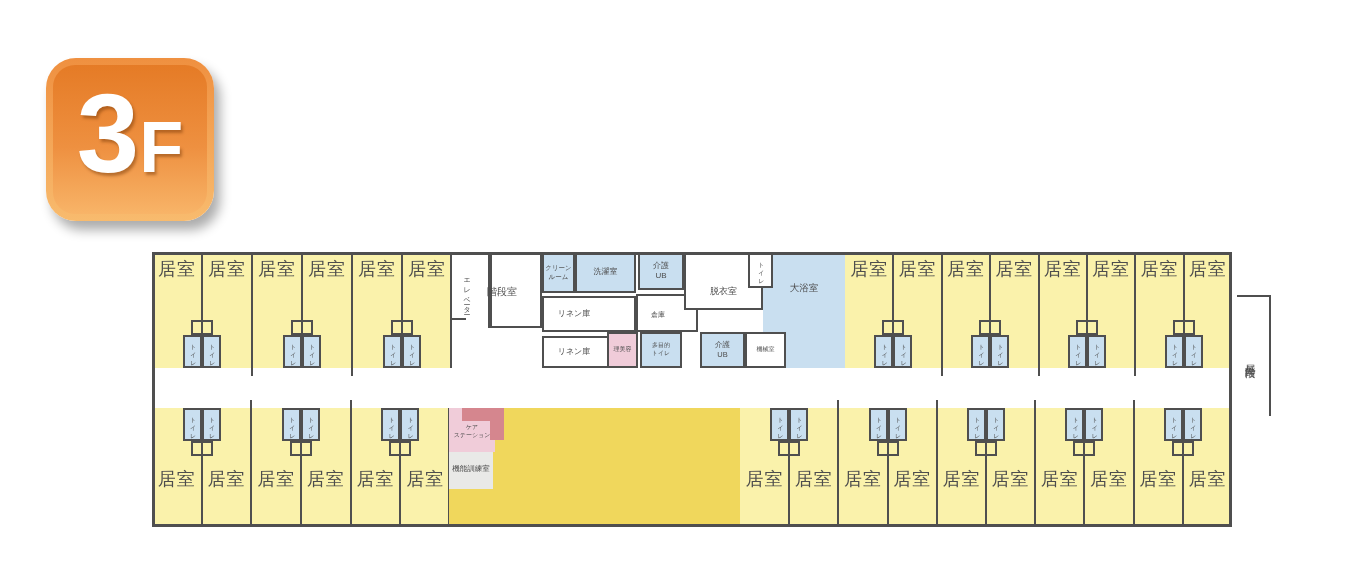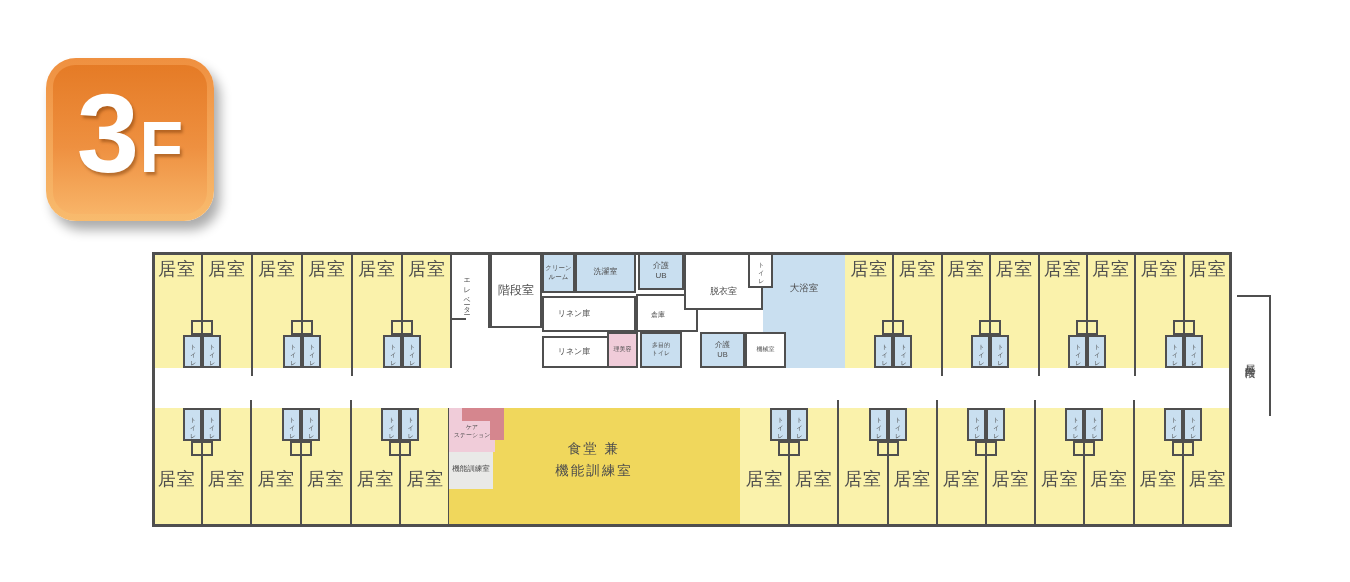--- a/index.html
+++ b/index.html
@@ -168,21 +168,21 @@
       <div class="abs lbl vert" style="left: 1182.8px; top: 408px; width: 19px; height: 33px; font-size: 6px;">トイレ</div>
       <div class="abs" style="left: 1171.8px; top: 441px; width: 22px; height: 15px; background: transparent; border: 2px solid rgb(79, 79, 79);"></div>
       <div class="abs" style="left: 450px; top: 252px; width: 2px; height: 116px; background: rgb(79, 79, 79);"></div>
       <div class="abs" style="left: 843px; top: 252px; width: 2px; height: 116px; background: rgb(79, 79, 79);"></div>
       <div class="abs" style="left: 448px; top: 408px; width: 2px; height: 119px; background: rgb(79, 79, 79);"></div>
       <div class="abs" style="left: 738px; top: 408px; width: 2px; height: 119px; background: rgb(79, 79, 79);"></div>
       <div class="abs lbl vert" style="left: 458px; top: 256px; width: 18px; height: 72px; font-size: 7px;">エレベーター</div>
       <div class="abs" style="left: 488px; top: 252px; width: 2px; height: 76px; background: rgb(79, 79, 79);"></div>
       <div class="abs" style="left: 452px; top: 318px; width: 14px; height: 2px; background: rgb(79, 79, 79);"></div>
       <div class="abs" style="left: 490px; top: 252px; width: 52px; height: 76px; background: rgb(255, 255, 255); border: 2px solid rgb(79, 79, 79);"></div>
-      <div class="abs lbl" style="left: 490px; top: 284px; width: 52px; height: 14px; font-size: 12px;">階段室</div>
+      <div class="abs lbl" style="left: 476px; top: 284px; width: 52px; height: 14px; font-size: 10px;">階段室</div>
       <div class="abs" style="left: 542px; top: 252px; width: 33px; height: 41px; background: rgb(201, 223, 240); border: 2px solid rgb(79, 79, 79);"></div>
       <div class="abs lbl" style="left: 542px; top: 256px; width: 33px; height: 33px; font-size: 6.5px;">クリーン
 ルーム</div>
       <div class="abs" style="left: 575px; top: 252px; width: 61px; height: 41px; background: rgb(201, 223, 240); border: 2px solid rgb(79, 79, 79);"></div>
       <div class="abs lbl" style="left: 575px; top: 264px; width: 61px; height: 16px; font-size: 8px;">洗濯室</div>
       <div class="abs" style="left: 542px; top: 296px; width: 94px; height: 36px; background: rgb(255, 255, 255); border: 2px solid rgb(79, 79, 79);"></div>
       <div class="abs lbl" style="left: 544px; top: 306px; width: 60px; height: 16px; font-size: 8px;">リネン庫</div>
       <div class="abs" style="left: 542px; top: 336px; width: 94px; height: 32px; background: rgb(255, 255, 255); border: 2px solid rgb(79, 79, 79);"></div>
       <div class="abs lbl" style="left: 544px; top: 344px; width: 60px; height: 16px; font-size: 8px;">リネン庫</div>
       <div class="abs" style="left: 638px; top: 252px; width: 46px; height: 38px; background: rgb(201, 223, 240); border: 2px solid rgb(79, 79, 79);"></div>
@@ -200,22 +200,20 @@
       <div class="abs lbl" style="left: 607px; top: 343px; width: 31px; height: 14px; font-size: 6px;">理美容</div>
       <div class="abs" style="left: 640px; top: 332px; width: 42px; height: 36px; background: rgb(201, 223, 240); border: 2px solid rgb(79, 79, 79);"></div>
       <div class="abs lbl" style="left: 640px; top: 336px; width: 42px; height: 28px; font-size: 6px;">多目的
 トイレ</div>
       <div class="abs" style="left: 700px; top: 332px; width: 45px; height: 36px; background: rgb(201, 223, 240); border: 2px solid rgb(79, 79, 79);"></div>
       <div class="abs lbl" style="left: 700px; top: 334px; width: 45px; height: 32px; font-size: 7.5px;">介護
 UB</div>
       <div class="abs" style="left: 745px; top: 332px; width: 41px; height: 36px; background: rgb(255, 255, 255); border: 2px solid rgb(79, 79, 79);"></div>
       <div class="abs lbl" style="left: 745px; top: 343px; width: 41px; height: 14px; font-size: 6px;">機械室</div>
       <div class="abs" style="left: 449px; top: 408px; width: 291px; height: 119px; background: rgb(240, 215, 92); border: none;"></div>
-      <div class="abs lbl" style="left: 479px; top: 437px; width: 230px; height: 46px; font-size: 13.5px; line-height: 1.6; letter-spacing: 2px;">食堂 兼
-機能訓練室</div>
       <div class="abs" style="left: 449px; top: 408px; width: 46px; height: 44px; background: rgb(240, 204, 217); border: none;"></div>
       <div class="abs" style="left: 462px; top: 408px; width: 42px; height: 13px; background: rgb(213, 134, 142); border: none;"></div>
       <div class="abs" style="left: 490px; top: 408px; width: 14px; height: 32px; background: rgb(213, 134, 142); border: none;"></div>
       <div class="abs lbl" style="left: 449px; top: 419px; width: 46px; height: 26px; font-size: 6px;">ケア
 ステーション</div>
       <div class="abs" style="left: 449px; top: 452px; width: 44px; height: 37px; background: rgb(233, 233, 231); border: none;"></div>
       <div class="abs lbl" style="left: 449px; top: 462px; width: 44px; height: 14px; font-size: 7.5px;">機能訓練室</div>
       <div class="abs" style="left: 1237px; top: 295px; width: 34px; height: 2px; background: rgb(79, 79, 79);"></div>
       <div class="abs" style="left: 1269px; top: 295px; width: 2px; height: 121px; background: rgb(79, 79, 79);"></div>
       <div class="abs lbl vert" style="left: 1242px; top: 308px; width: 16px; height: 100px; font-size: 10.5px;">屋外階段</div>

